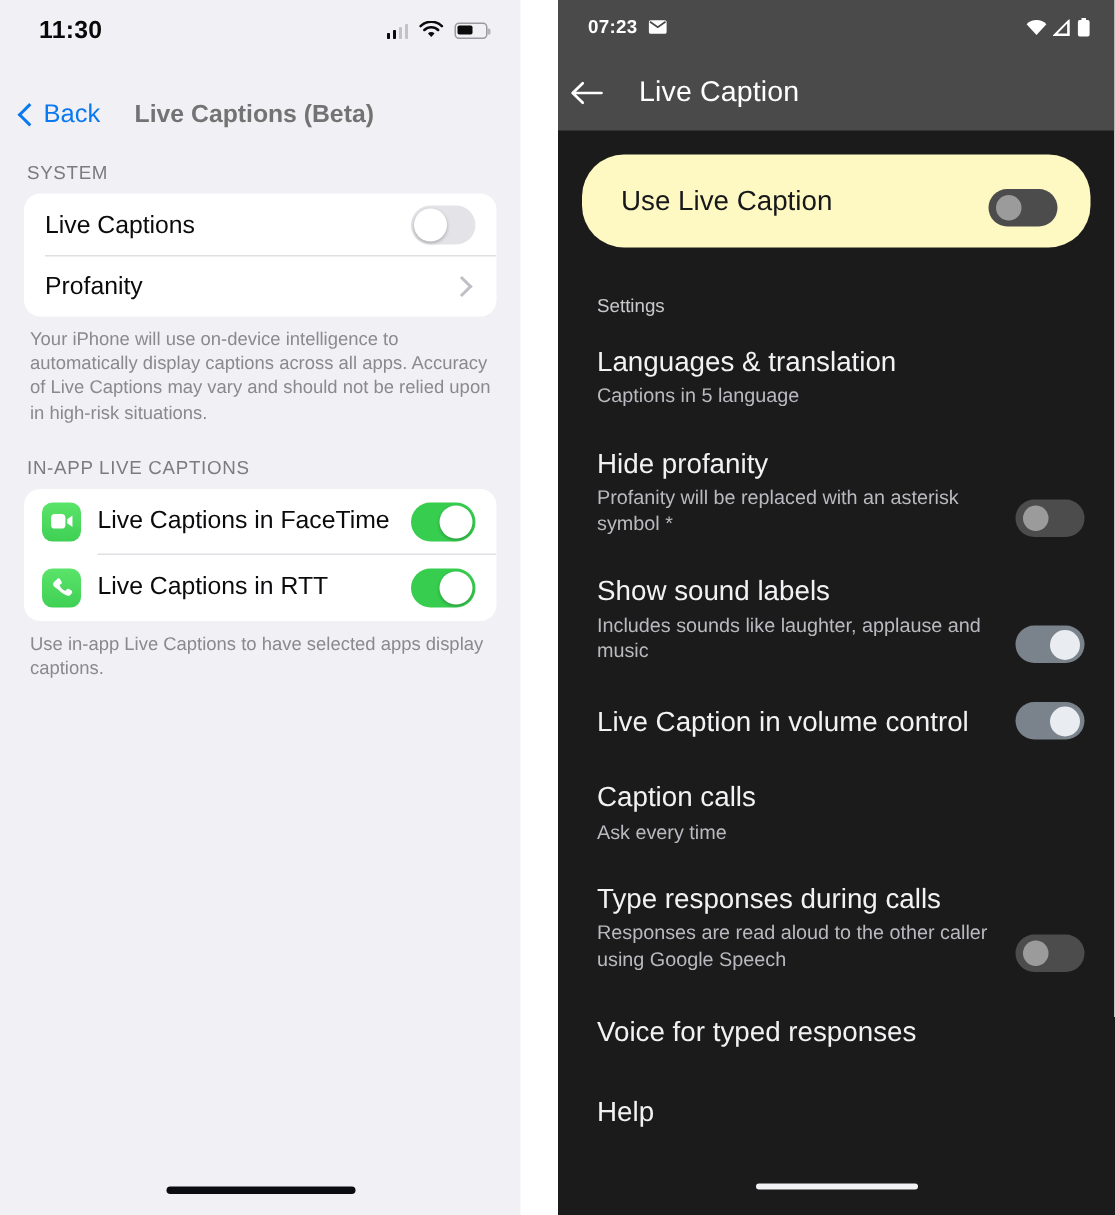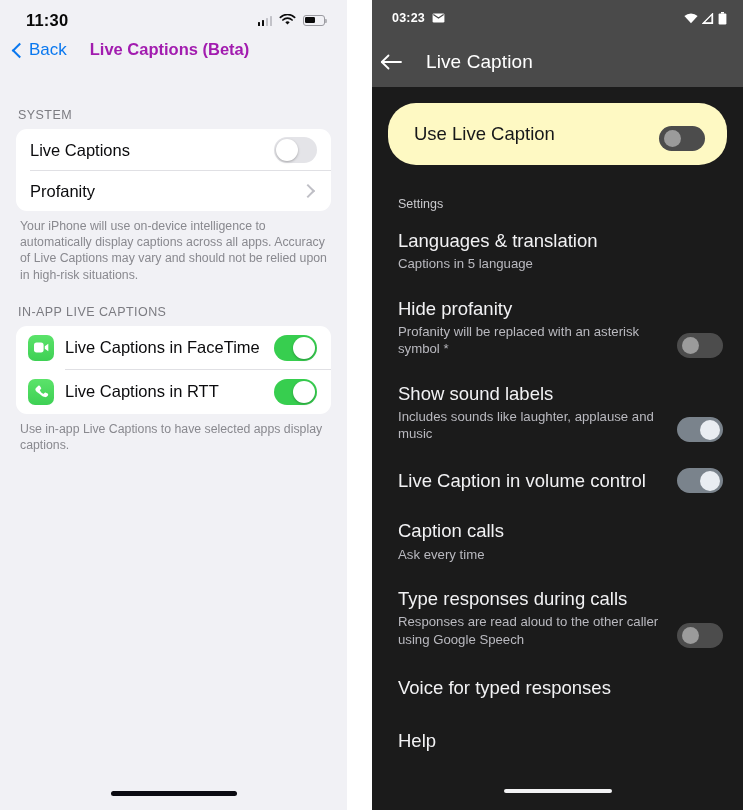--- a/index.html
+++ b/index.html
@@ -26,29 +26,29 @@
   .cell-dots i:nth-child(1){height:4px;}
   .cell-dots i:nth-child(2){height:6px;}
   .cell-dots i:nth-child(3){height:8px;background:#c2c2c8;}
   .cell-dots i:nth-child(4){height:10px;background:#c2c2c8;}
   .batt{width:22px;height:11px;border:1.3px solid #9a9aa0;border-radius:3px;position:relative;
         padding:1.3px;box-sizing:border-box;}
   .batt span{display:block;height:100%;width:58%;background:#0b0b0b;border-radius:1.2px;}
   .batt:after{content:"";position:absolute;right:-3px;top:3.4px;width:1.7px;height:4px;
               background:#b4b4b9;border-radius:0 1px 1px 0;}
 
-  .ios-nav{height:46px;display:flex;align-items:flex-start;position:relative;}
+  .ios-nav{height:46px;display:flex;align-items:flex-end;position:relative;}
   .ios-back{display:flex;align-items:center;gap:4px;padding-left:10px;cursor:pointer;}
   .ios-back .chev{
     width:9px;height:9px;border-left:2.4px solid #0a78ef;border-bottom:2.4px solid #0a78ef;
     transform:rotate(45deg);margin-left:4px;
   }
   .ios-back-label{font-size:17px;color:#0a78ef;}
   .ios-title{
-    position:absolute;left:0;right:8px;text-align:center;font-size:16.5px;font-weight:700;color:#a21caf;
+    position:absolute;left:0;right:8px;text-align:center;font-size:16.5px;font-weight:700;color:#737373;
     pointer-events:none;
   }
 
   .ios-body{padding:0 16px;}
   .ios-section-hdr{
     font-size:12.5px;color:#7b7b81;letter-spacing:.45px;
     padding:22px 2px 7px 2px;
   }
   .ios-card{background:#fff;border-radius:11px;overflow:hidden;}
   .ios-row{
@@ -219,21 +219,21 @@
 
     <div class="ios-home">
         <i></i>
       </div>
   </div>
 
   <div class="and">
 
     <div class="and-status">
       <div class="and-status-left">
-        <span class="and-time">03:23</span>
+        <span class="and-time">07:23</span>
         <svg width="13" height="10" viewBox="0 0 14 11">
           <rect x="0.5" y="0.5" width="13" height="10" rx="1.4" fill="#fff"></rect>
           <path d="M1.3 1.6 7 5.6l5.7-4" stroke="#4a4a4a" stroke-width="1.3" fill="none"></path>
         </svg>
       </div>
       <div class="and-status-right">
         <svg width="14" height="11" viewBox="0 0 14 11">
           <path d="M7 10.3 0.4 3.1a9.4 9.4 0 0 1 13.2 0z" fill="#fff"></path>
         </svg>
         <svg width="12" height="11" viewBox="0 0 12 11">

